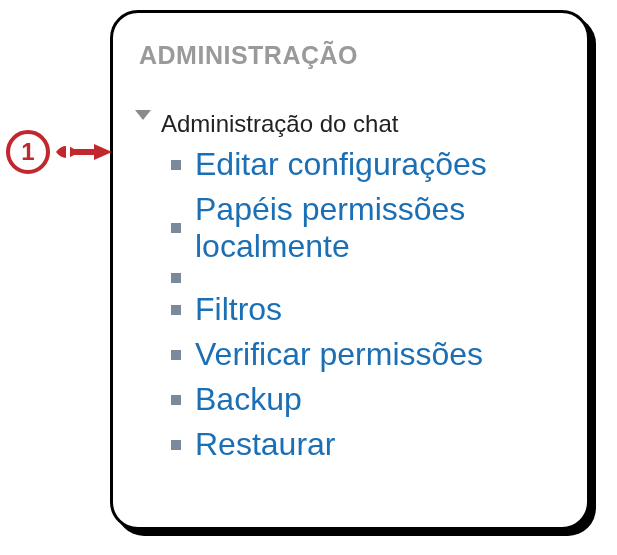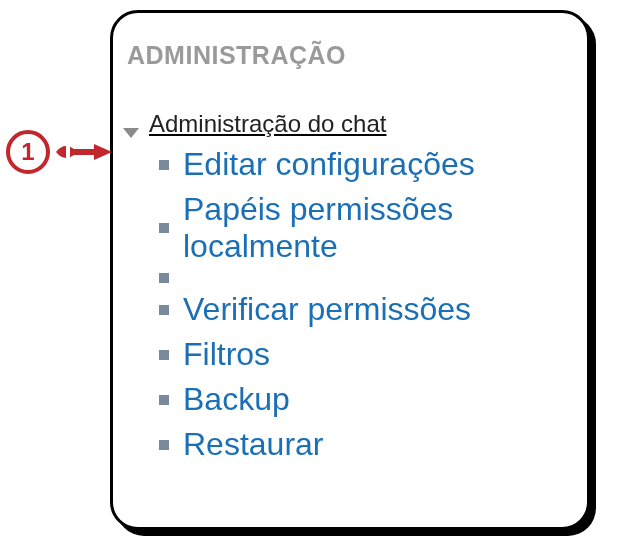--- a/index.html
+++ b/index.html
@@ -14,35 +14,34 @@
   .panel {
     position: absolute;
     top: 10px;
     left: 110px;
     width: 480px;
     height: 520px;
     background: #fff;
     border: 3px solid #000;
     border-radius: 28px;
     box-shadow: 6px 6px 0 #000;
-    padding: 28px 26px 28px 14px;
+    padding: 28px 26px 28px 26px;
     box-sizing: border-box;
   }
   .panel-title {
     color: #9a9a9a;
     font-weight: bold;
     font-size: 25px;
     letter-spacing: 0.5px;
     margin-bottom: 40px;
   }
   .section-row {
     display: flex;
-    align-items: flex-end;
+    align-items: flex-start;
     margin-left: -4px;
-    text-decoration: underline;
   }
   .chevron {
     width: 0;
     height: 0;
     border-left: 8px solid transparent;
     border-right: 8px solid transparent;
     border-top: 10px solid #8a8a8a;
     margin-right: 10px;
   }
   .section-label {
@@ -117,25 +116,25 @@
     </li>
     <li>
       <span class="bullet"></span>
       <span class="link">Papéis permissões localmente</span>
     </li>
     <li>
       <span class="bullet"></span>
     </li>
     <li>
       <span class="bullet"></span>
-      <span class="link">Verificar permissões</span>
+      <span class="link">Filtros</span>
     </li>
     <li>
       <span class="bullet"></span>
-      <span class="link">Filtros</span>
+      <span class="link">Verificar permissões</span>
     </li>
     <li>
       <span class="bullet"></span>
       <span class="link">Backup</span>
     </li>
     <li>
       <span class="bullet"></span>
       <span class="link">Restaurar</span>
     </li>
   </ul>

